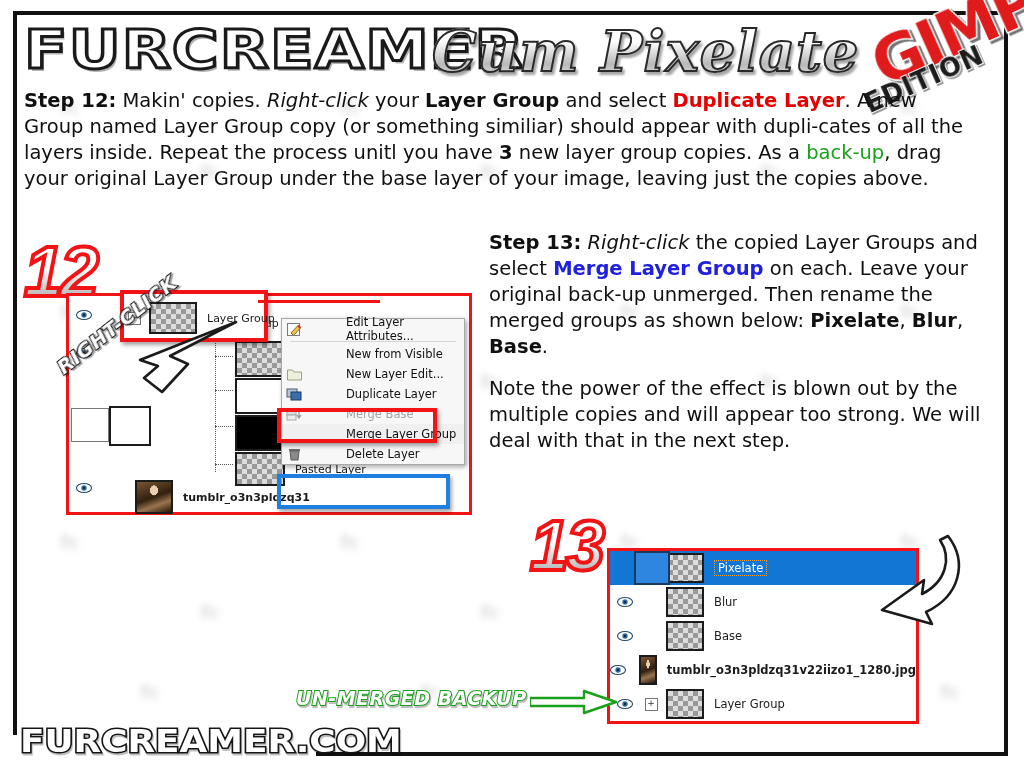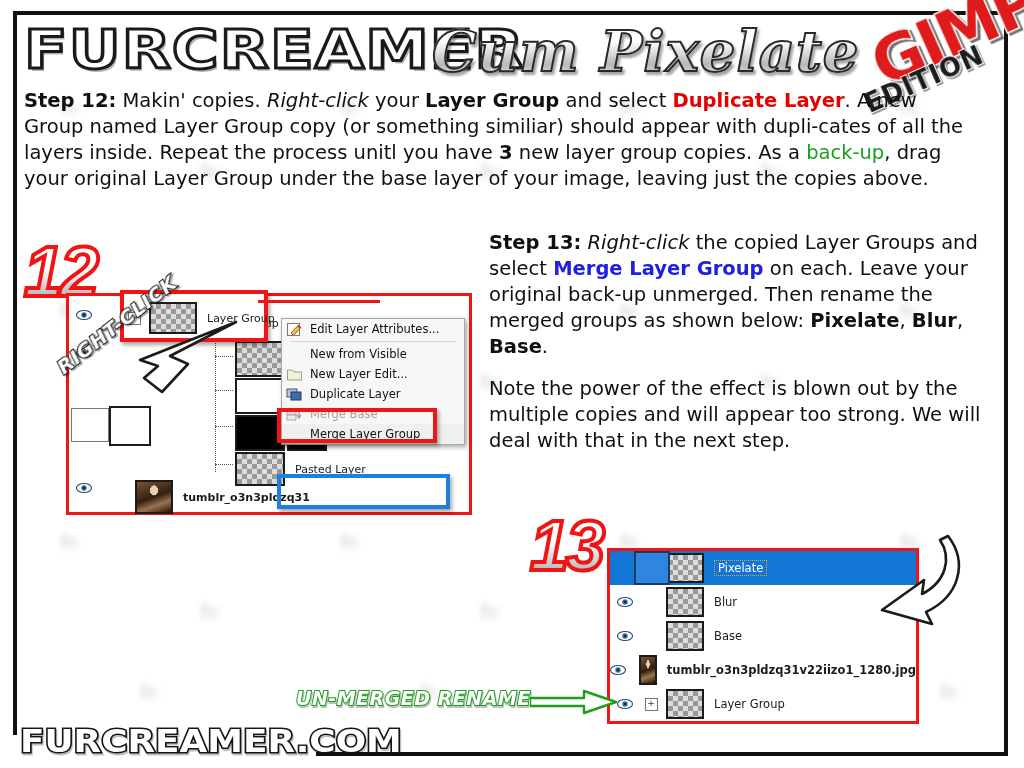--- a/index.html
+++ b/index.html
@@ -114,21 +114,21 @@
 
   
   .hl-red{position:absolute;border:4px solid #f21414;box-shadow:2px 3px 4px rgba(0,0,0,.35);
           background:transparent;}
   .hl-blue{position:absolute;border:4px solid #1f7fe0;box-shadow:2px 3px 4px rgba(0,0,0,.35);}
 
   
   #ctxmenu{position:absolute;left:281px;top:318px;width:182px;background:#f7f7f7;
            border:1px solid #a9a9a9;box-shadow:2px 2px 5px rgba(0,0,0,.35);}
   .mi{display:flex;align-items:center;height:20px;padding:0 6px 0 4px;font-size:11.5px;
-      color:#101010;font-family:"DejaVu Sans",sans-serif;}
+      color:#101010;font-family:"DejaVu Sans",sans-serif;gap:36px;}
   .mi.dim{color:#a2a2a2;}
   .mi .ico{width:17px;height:15px;margin-right:7px;flex:0 0 17px;}
   .msep{height:1px;background:#d6d6d6;margin:2px 8px;}
   .mi.sel{background:#f0f0f0;}
 
   
   .callout{position:absolute;font-family:"DejaVu Sans",sans-serif;font-weight:bold;
            font-style:italic;font-size:19px;letter-spacing:.5px;white-space:nowrap;}
   #lbl-rightclick{left:52px;top:360px;transform:rotate(-38deg);transform-origin:left top;
       color:#ffffff;-webkit-text-stroke:2px #1b1b1b;paint-order:stroke fill;
@@ -354,20 +354,29 @@
             <rect x="1" y="8" width="9" height="5" fill="#ededed" stroke="#a8a8a8"></rect>
             <path d="M13 3 v7 M11 8 l2 3 l2 -3" stroke="#9a9a9a" stroke-width="1.3" fill="none"></path>
           </svg>
       </span>
       <span>Merge Base</span>
     </div>
     <div class="mi sel">
       <span class="ico"></span>
       <span>Merge Layer Group</span>
     </div>
+    <div class="mi">
+      <span class="ico">
+        <svg width="17" height="15" viewBox="0 0 17 15">
+            <path d="M4 4 h9 l-1 9 h-7 z" fill="#8a8a8a" stroke="#5a5a5a"></path>
+            <rect x="3" y="2" width="11" height="2" fill="#6a6a6a"></rect>
+          </svg>
+      </span>
+      <span>Delete Layer</span>
+    </div>
   </div>
 
   <div class="hl-red" style="left:277px;top:408px;width:152px;height:27px;"></div>
 
   <div class="hl-blue" style="left:277px;top:474px;width:165px;height:27px;"></div>
 
   <div class="panel" id="panel13">
     <div class="lrow selected" style="top:0;">
       <span class="lr-eye">
           <span class="eye">
@@ -442,20 +451,20 @@
     </div>
   </div>
 
   <div style="position:absolute;left:612px;top:552px;width:36px;height:30px;background:#1277d4;"></div>
   <div style="position:absolute;left:634px;top:551px;width:32px;height:30px;border:2px solid #1b3a5c;background:#2e86e0;"></div>
 
   <svg class="arrow-svg" style="left:852px;top:528px;" width="120" height="110" viewBox="0 0 120 110">
     <path d="M96 8 C116 34 108 68 74 84 L80 96 L30 82 L72 52 L70 66 C94 54 100 30 88 12 Z" fill="#ffffff" stroke="#1b1b1b" stroke-width="2.6" stroke-linejoin="round"></path>
   </svg>
 
-  <div class="callout" id="lbl-backup">UN-MERGED RENAME</div>
+  <div class="callout" id="lbl-backup">UN-MERGED BACKUP</div>
   <svg class="arrow-svg" style="left:530px;top:688px;" width="90" height="28" viewBox="0 0 90 28">
     <polygon points="0,10 54,10 54,3 86,14 54,25 54,18 0,18" fill="#ffffff" stroke="#1aa01a" stroke-width="2.4" stroke-linejoin="round"></polygon>
   </svg>
 
   <div class="footer-logo">FURCREAMER.COM</div>
 
 </div>
 
 </body></html>

